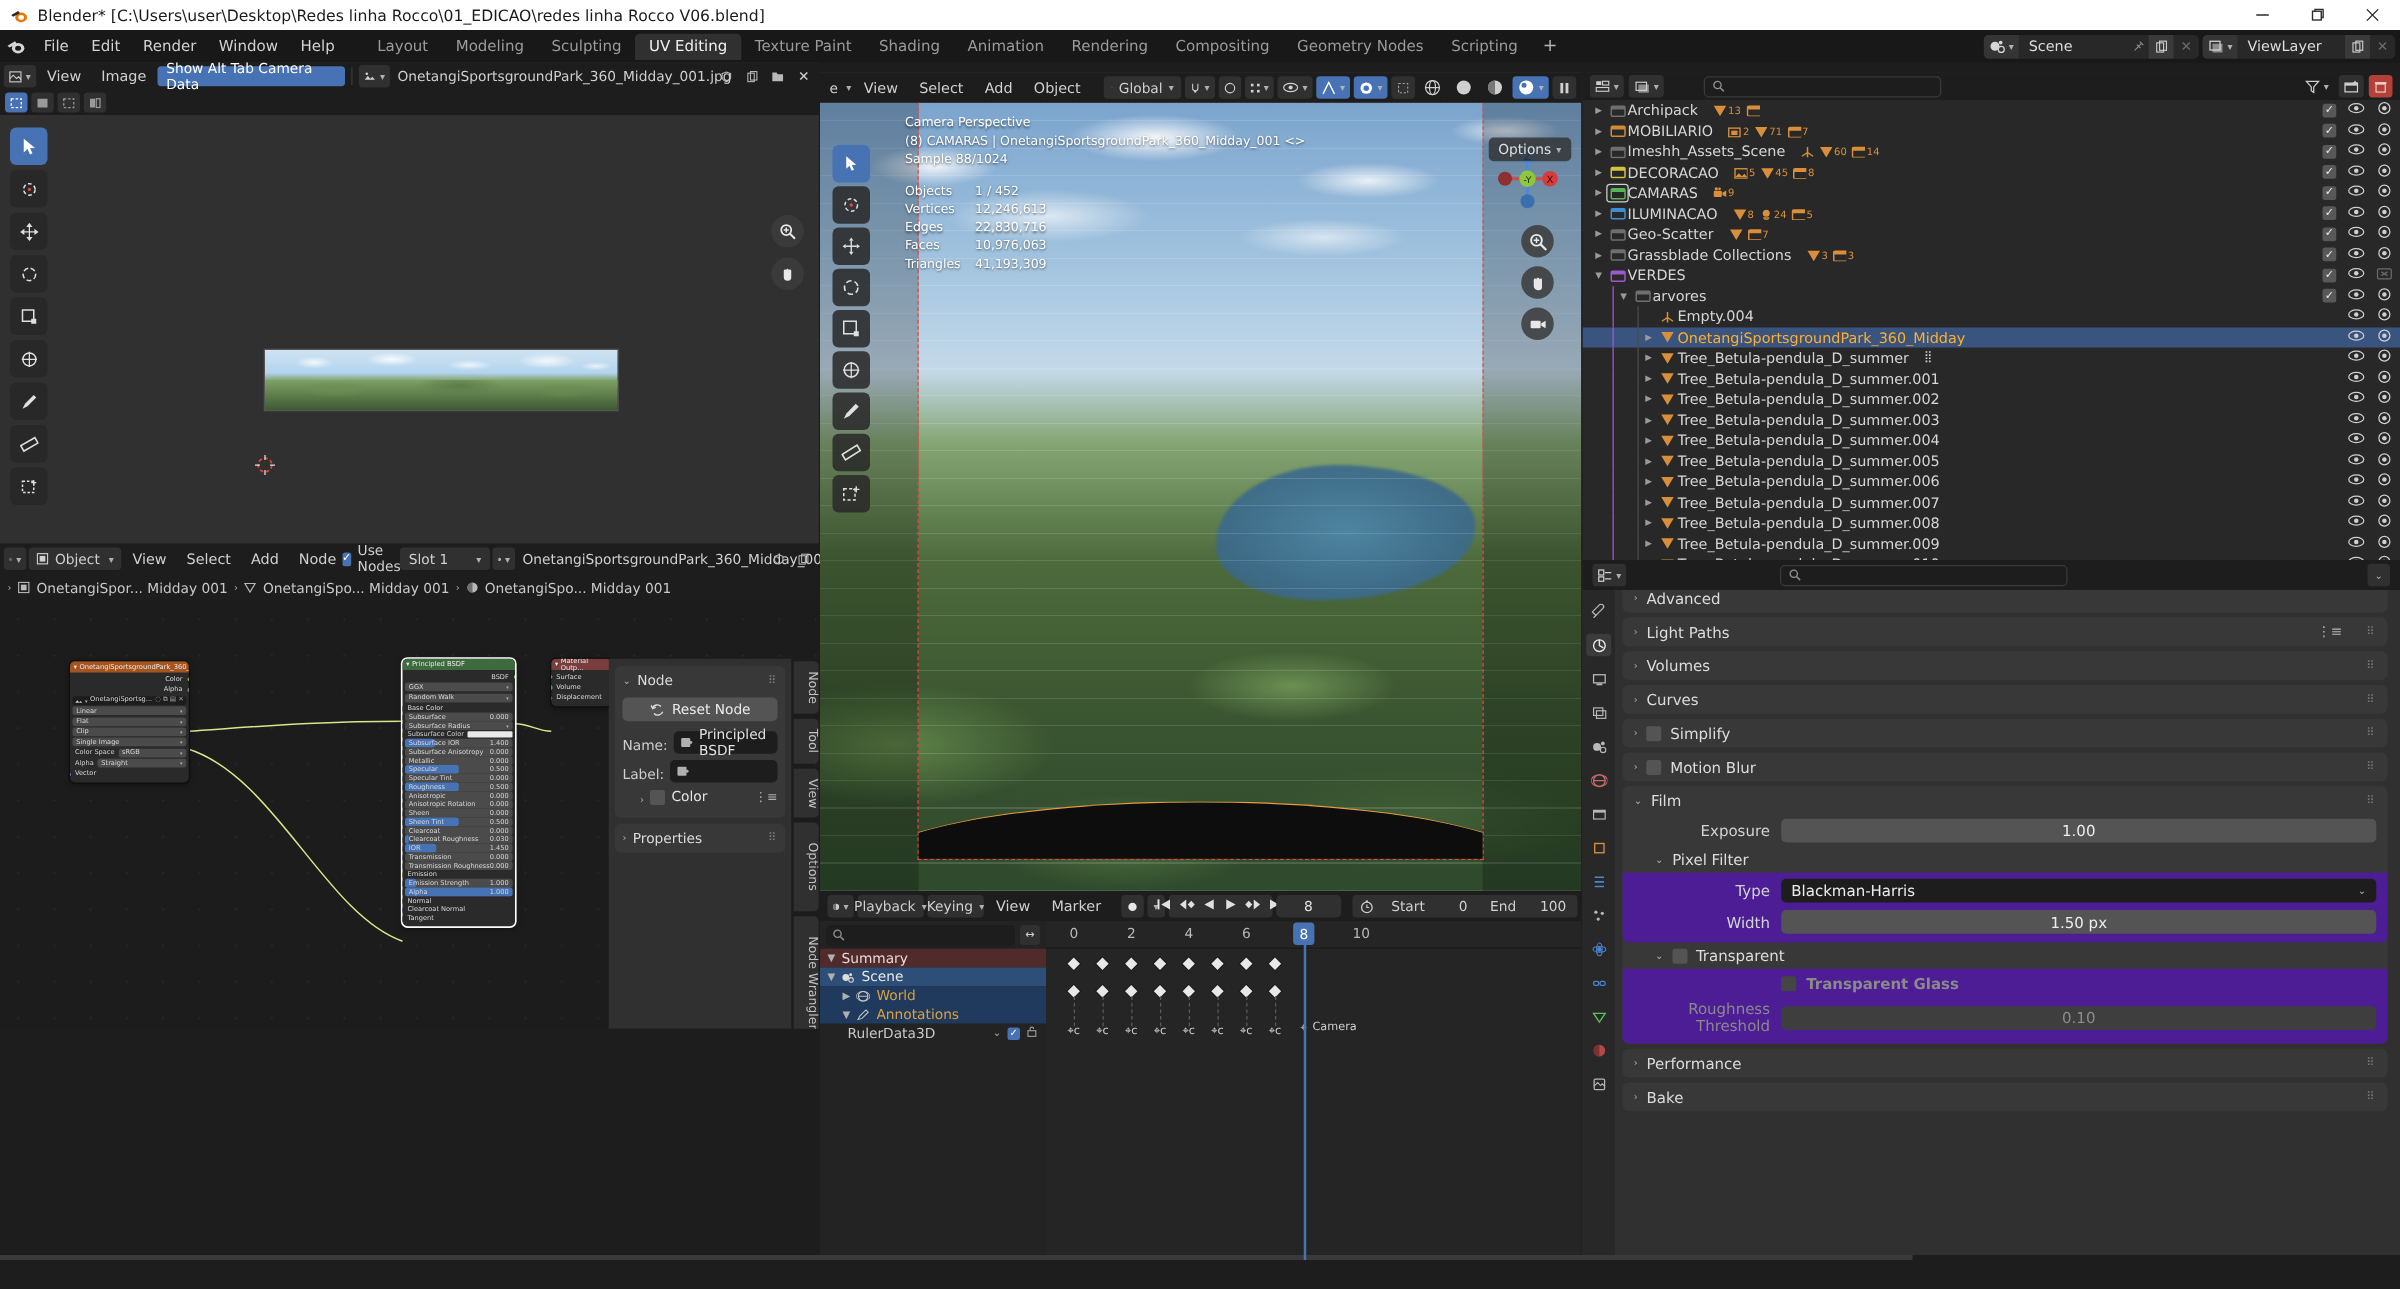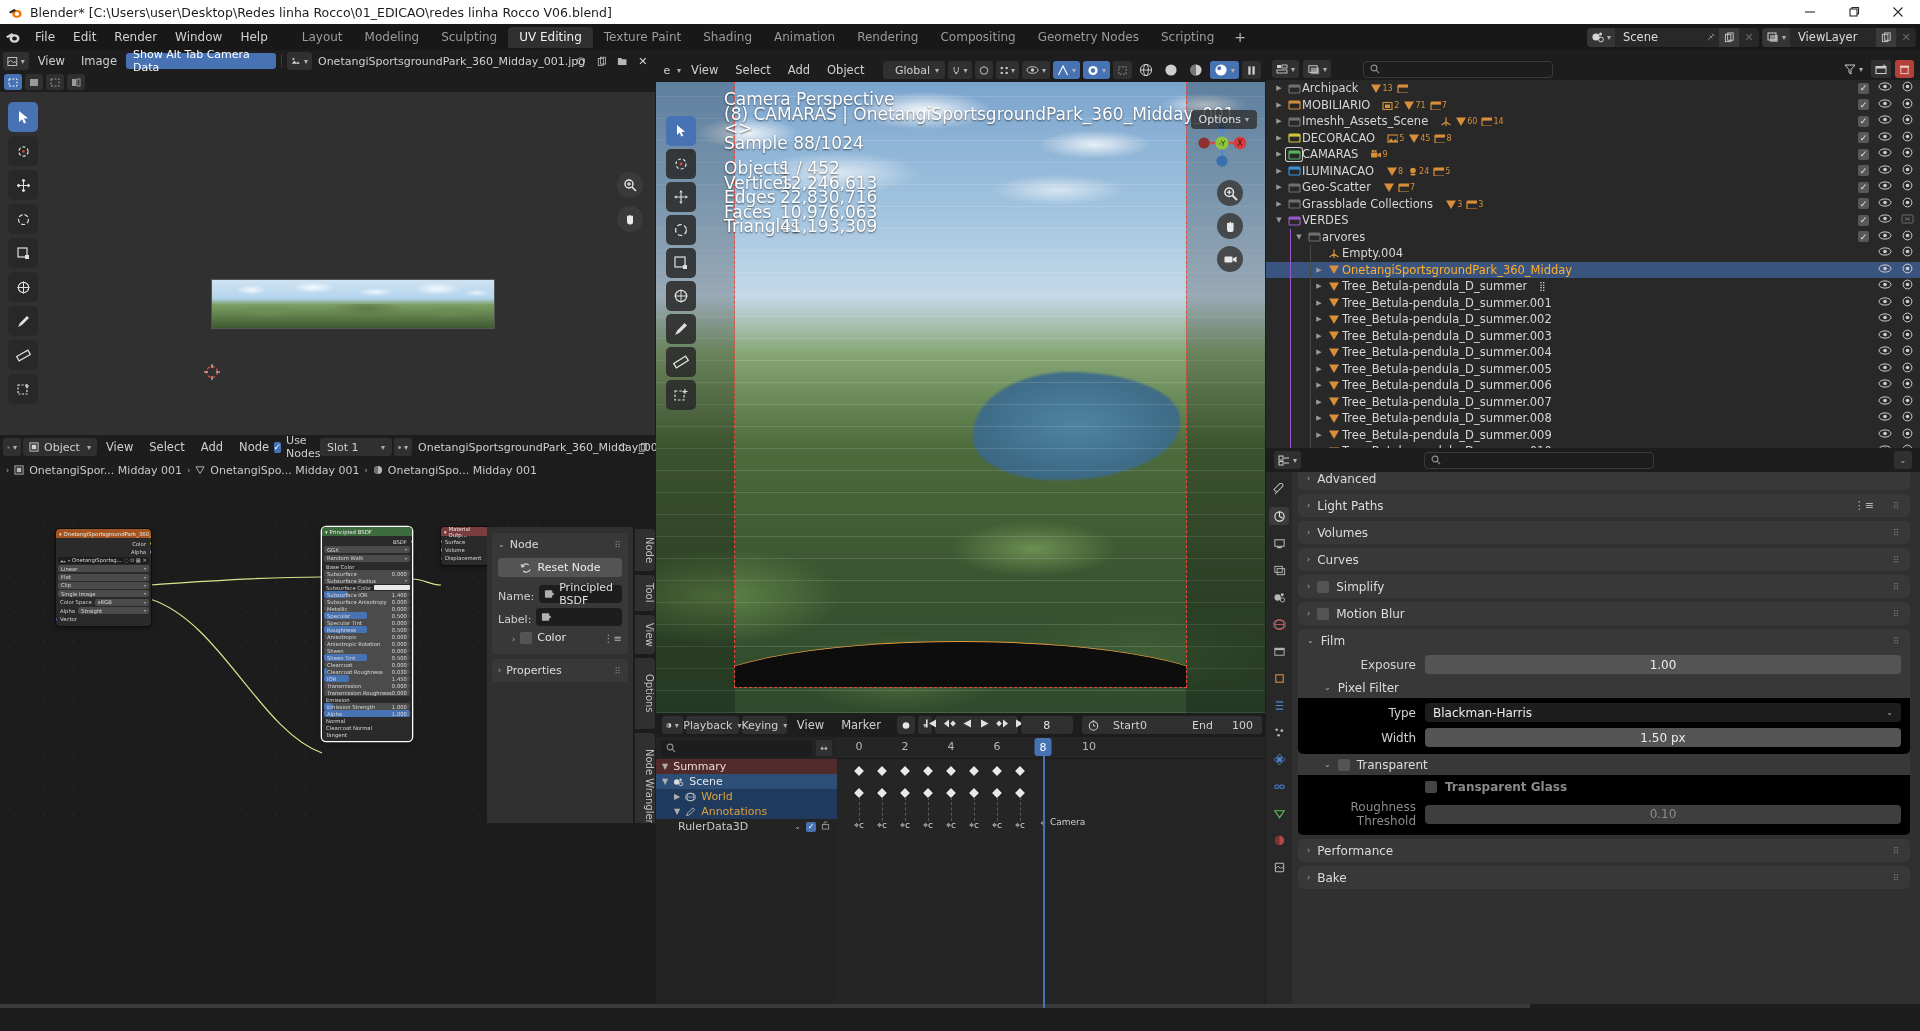--- a/index.html
+++ b/index.html
@@ -176,21 +176,21 @@
   }
   .vp-grid { position:absolute; left:0; top:0; width:100%; height:100%;
              background-image: repeating-linear-gradient(0deg,#ffffff22 0 1px, transparent 1px 22px);}
   .cam-border { position:absolute; left:79px; top:0; right:79px; bottom:26px;
                 outline:1px dashed #e8483c; }
   .cam-passepartout { position:absolute; left:0; top:0; width:79px; height:100%; background:#00000038;}
   .cam-passepartout.r { left:auto; right:0; }
   .cam-bottom-line { position:absolute; left:79px; right:79px; bottom:26px; height:46px; overflow:hidden;}
   .cam-arc { position:absolute; left:-10%; bottom:-64px; width:120%; height:110px; border-radius:50%;
              background:#0d0d0d; border-top:1.6px solid #e79b3e; }
-  .vp-stats { position:absolute; left:68px; top:10px; color:#fff; font-size:17px; line-height:14.5px;
+  .vp-stats { position:absolute; left:68px; top:10px; color:#fff; font-size:10px; line-height:14.5px;
               text-shadow:0 1px 2px #00000099; z-index:5;}
   .vp-stats .row { display:flex; }
   .vp-stats .k { width:56px; }
   .vp-toolcol { position:absolute; left:10px; top:34px; display:flex; flex-direction:column; gap:3px; z-index:6;}
   .vp-tool { width:30px; height:30px; border-radius:5px; background:#2a2a2add; display:flex; align-items:center; justify-content:center; color:#dcdcdc;}
   .vp-tool.active { background:#4772b3; }
   .vp-gizmo { position:absolute; right:14px; top:32px; width:58px; height:58px; z-index:6;}
   .vp-navcol { position:absolute; right:22px; top:98px; display:flex; flex-direction:column; gap:7px; z-index:6;}
   .vp-opts { position:absolute; right:8px; top:28px; height:19px; background:#303030cc; border-radius:4px;
              display:flex; align-items:center; gap:4px; padding:0 8px; font-size:11px; color:#e0e0e0; z-index:7;}
@@ -248,21 +248,21 @@
   .pr-search { width:230px; height:17px; background:#1d1d1d; border:1px solid #3a3a3a; border-radius:4px;
                display:flex; align-items:center; gap:5px; padding:0 6px; margin:0 auto;}
   .pr-tabs { position:absolute; left:0; top:24px; width:26px; bottom:0; background:#282828;
              display:flex; flex-direction:column; align-items:center; padding-top:8px; gap:9px;}
   .pr-tab { width:20px; height:18px; display:flex; align-items:center; justify-content:center; border-radius:3px;}
   .pr-tab.active { background:#3b3b3b; }
   .pr-body { position:absolute; left:26px; top:24px; right:0; bottom:0; padding:4px 10px 0 6px; overflow:hidden;}
   .pr-panel { background:#383838; border-radius:5px; margin-bottom:4px; }
   .pr-panel-hd { height:23px; display:flex; align-items:center; gap:7px; padding:0 9px; font-size:12px; color:#dcdcdc;}
   .pr-panel-hd .grip { margin-left:auto; color:#777; font-size:9px; letter-spacing:1.5px;}
-  .pr-sub { background:#000000; }
+  .pr-sub { background:#4c1d95; }
   .pr-row { display:flex; align-items:center; gap:9px; padding:3px 9px 3px 0; }
   .pr-row .lab { flex:0 0 118px; text-align:right; font-size:12px; color:#d2d2d2;}
   .pr-row .lab.dim { color:#8a8a8a; }
   .pr-val { flex:1; height:19px; background:#545454; border-radius:4px; display:flex; align-items:center;
             justify-content:center; font-size:12px; color:#ececec; }
   .pr-val.select { background:#1d1d1d; justify-content:space-between; padding:0 8px;}
   .pr-val.dim { background:#3e3e3e; color:#8c8c8c;}
   .pr-chk { width:12px; height:12px; border-radius:2px; background:#545454; flex:0 0 auto;}
   .pr-chk.dim { background:#454545; }
   .tri { font-size:8px; color:#b0b0b0; }
@@ -1233,21 +1233,21 @@
       </div>
       <div class="tl-playhead-field">8</div>
       <div class="hbtn" style="min-width:180px;height:18px;justify-content:flex-start;gap:0;padding:0;">
         <span class="ico" style="width:22px;">
           <svg width="11" height="11" viewBox="0 0 12 12">
               <circle cx="6" cy="6.5" r="4.6" fill="none" stroke="#cfcfcf" stroke-width="1.1"></circle>
               <path d="M6 4 V6.5 H8" stroke="#cfcfcf" stroke-width="1" fill="none"></path>
               <rect x="5" y="0.4" width="2" height="1.4" fill="#cfcfcf"></rect>
             </svg>
         </span>
-        <span style="flex:1;display:flex;justify-content:flex-start;padding:0 9px;">
+        <span style="flex:1;display:flex;justify-content:space-between;padding:0 9px;">
           <span>Start</span>
           <span>0</span>
         </span>
         <span style="flex:1;display:flex;justify-content:space-between;padding:0 9px;">
           <span>End</span>
           <span>100</span>
         </span>
       </div>
     </div>
 

